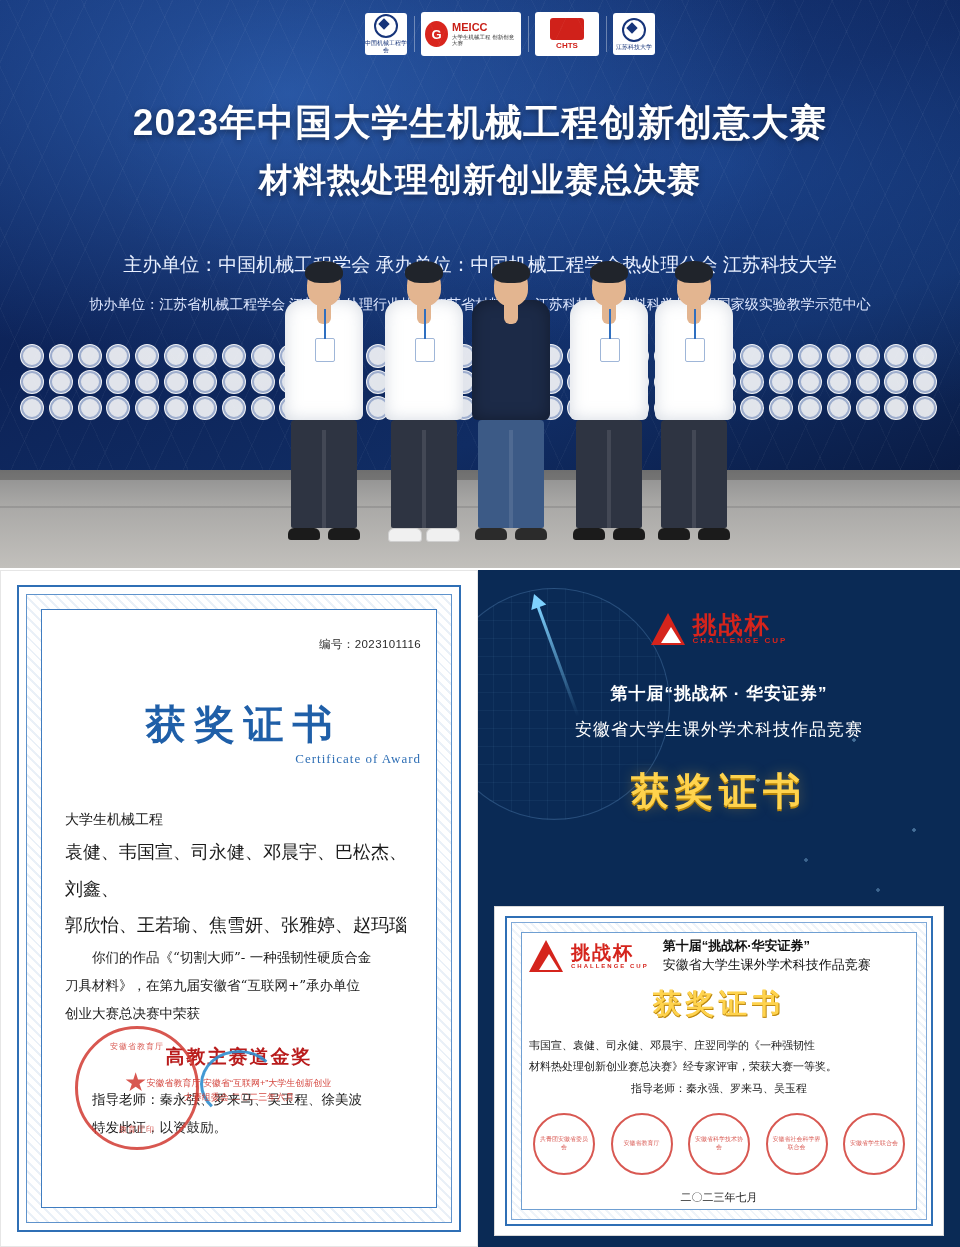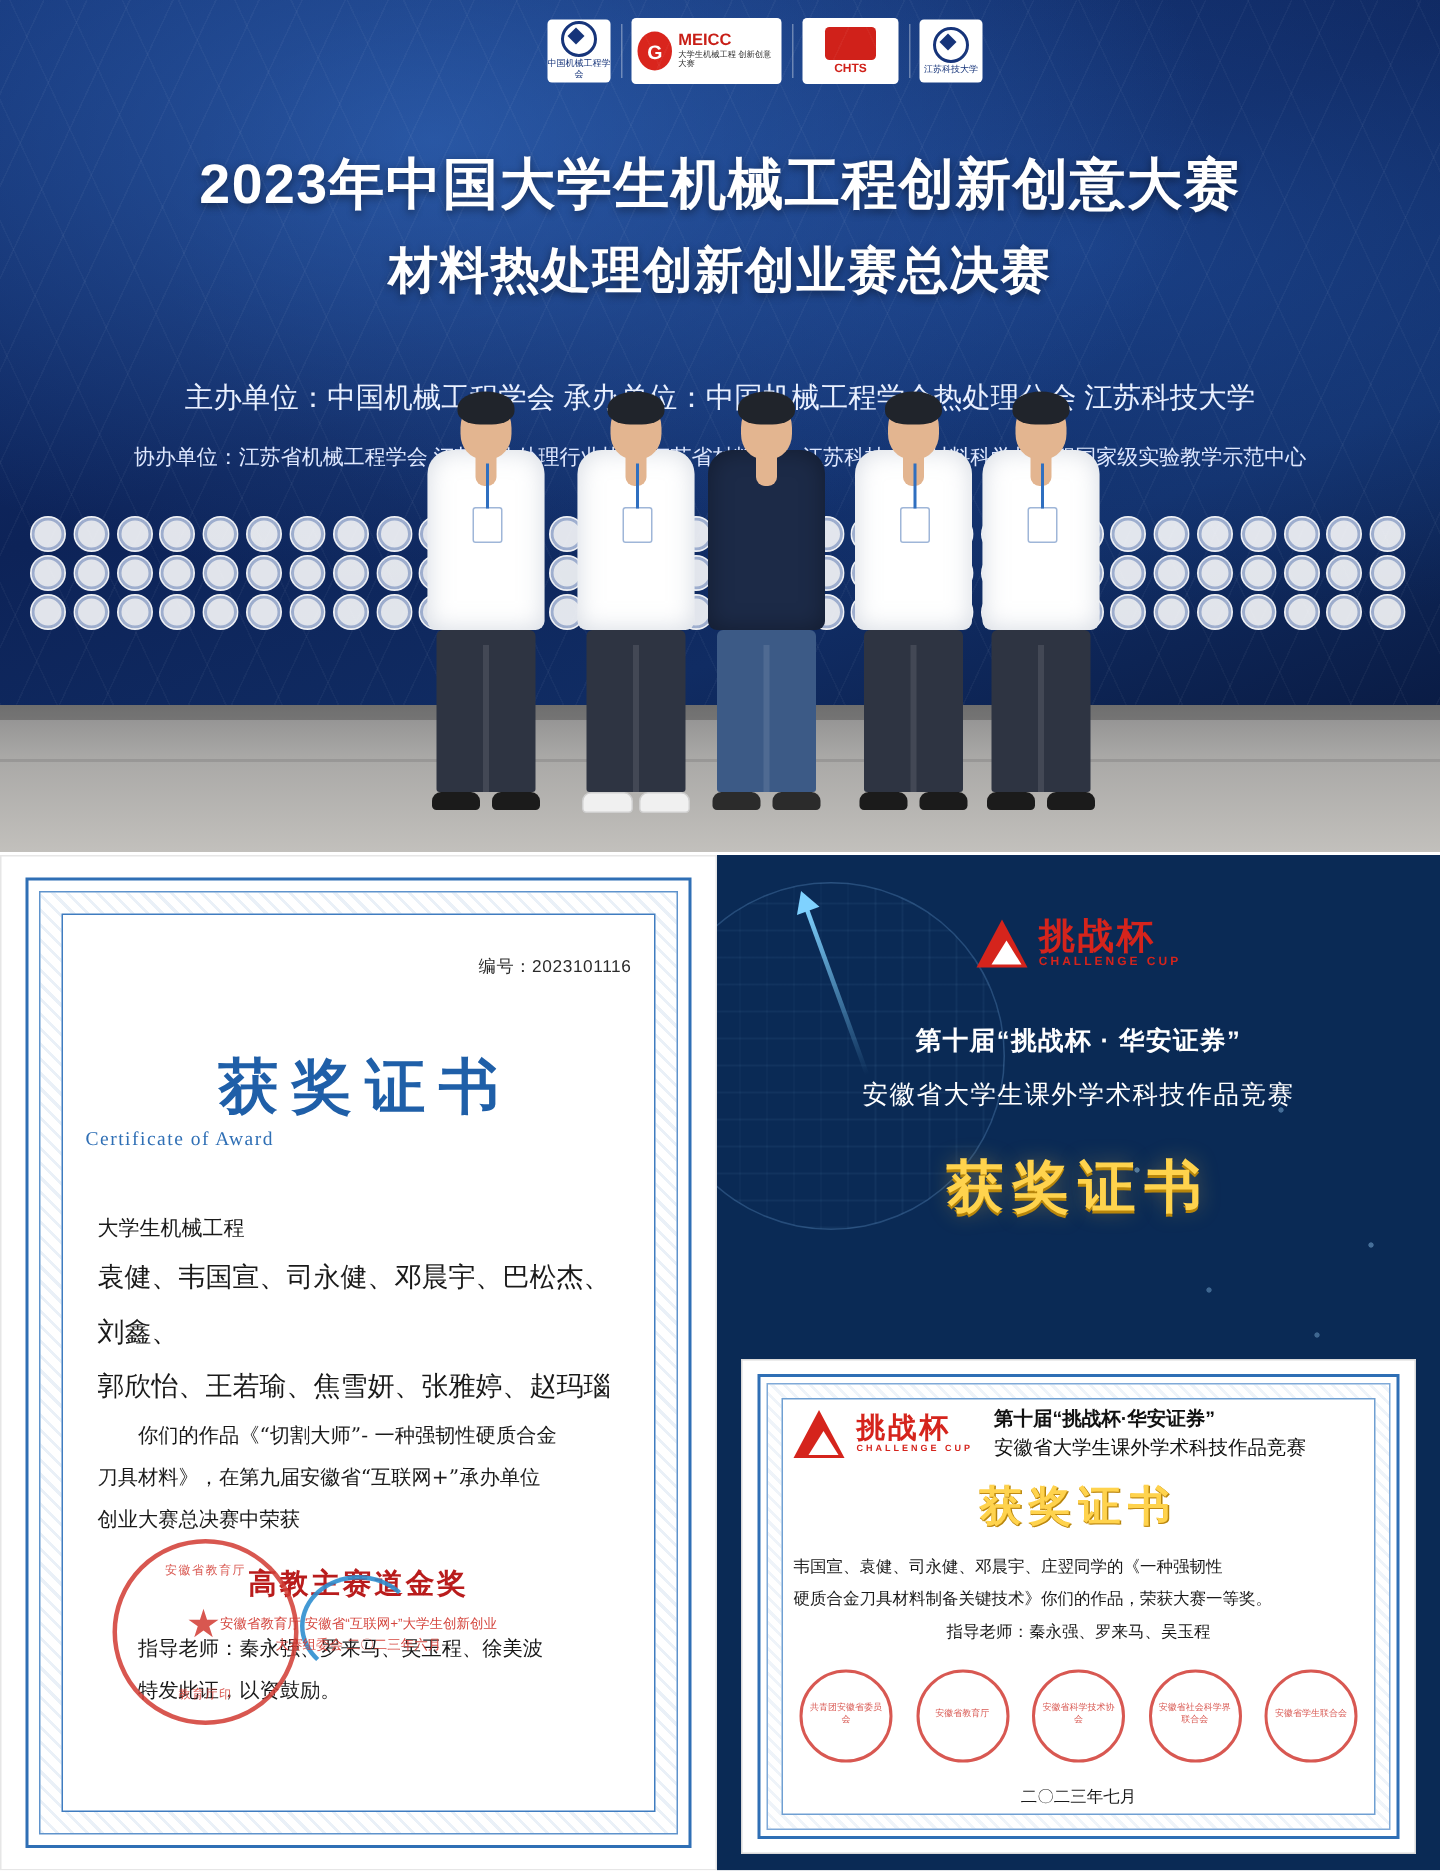--- a/index.html
+++ b/index.html
@@ -356,21 +356,21 @@
     font-size: 40px;
     font-weight: bold;
     color: #1f5fa8;
     letter-spacing: 9px;
     text-indent: 9px;
     font-family: "DejaVu Serif", serif;
   }
   .cert-title-en {
     position: absolute;
     left: 0; right: 0; top: 132px;
-    text-align: left;
+    text-align: right;
     font-size: 13px;
     color: #2f6fb5;
     letter-spacing: 1px;
     font-family: "Liberation Serif", serif;
   }
   .cert-body {
     position: absolute;
     left: 8px; right: 8px; top: 186px;
     font-size: 13.5px;
     color: #1a1a1a;
@@ -929,21 +929,21 @@
           <div class="titles">
             <div class="t1">第十届“挑战杯·华安证券”</div>
             <div class="t2">安徽省大学生课外学术科技作品竞赛</div>
           </div>
         </div>
 
         <div class="cr-award">获奖证书</div>
 
         <div class="cr-body">
           <div>韦国宣、袁健、司永健、邓晨宇、庄翌同学的《一种强韧性</div>
-          <div>硬质合金刀具材料制备关键技术》你们的作品，荣获大赛一等奖。</div>
+          <div>材料热处理创新创业赛总决赛》经专家评审，荣获大赛一等奖。</div>
           <div class="t-line">指导老师：秦永强、罗来马、吴玉程</div>
         </div>
 
         <div class="cr-seal-row">
           <div class="cr-seal">共青团安徽省委员会</div>
           <div class="cr-seal">安徽省教育厅</div>
           <div class="cr-seal">安徽省科学技术协会</div>
           <div class="cr-seal">安徽省社会科学界联合会</div>
           <div class="cr-seal">安徽省学生联合会</div>
         </div>

